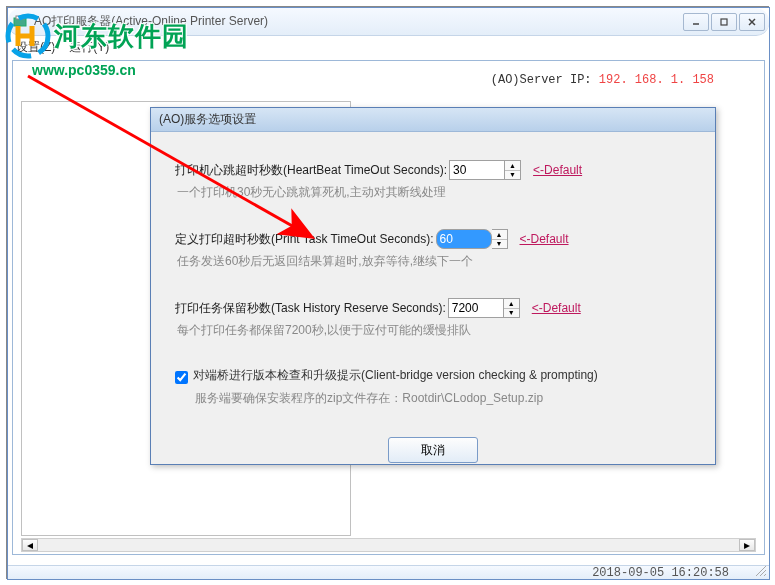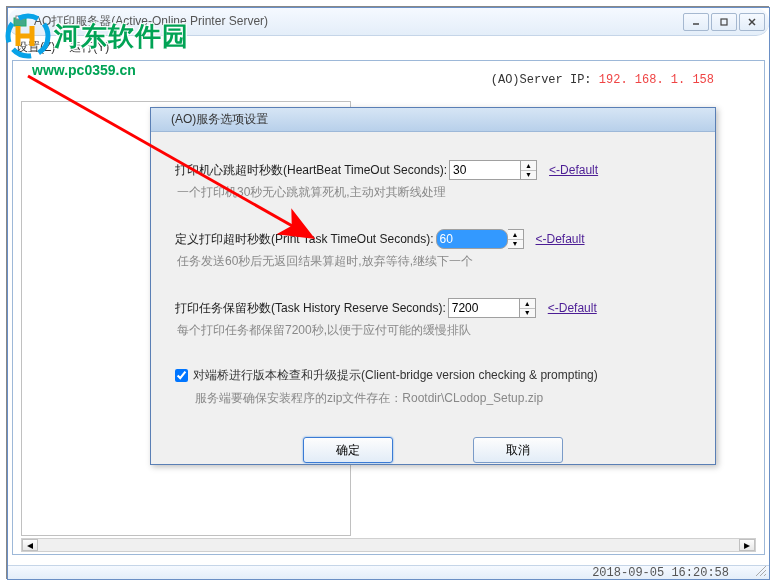--- a/index.html
+++ b/index.html
@@ -31,35 +31,35 @@
     .h-scrollbar { position: absolute; bottom: 2px; left: 8px; right: 8px; height: 14px; background: #f0f0f0; border: 1px solid #d0d0d0; }
     .h-scrollbar .arrow-btn { position: absolute; width: 16px; height: 12px; top: 0; background: linear-gradient(to bottom, #fdfdfd, #e8e8e8); border: 1px solid #c0c0c0; display: flex; align-items: center; justify-content: center; }
     .h-scrollbar .arrow-left { left: 0; }
     .h-scrollbar .arrow-right { right: 0; }
     
     .statusbar { position: absolute; bottom: 0; left: 0; right: 0; height: 14px; background: linear-gradient(to bottom, #f5f9ff, #e4eef9); border-top: 1px solid #c5d5e8; display: flex; align-items: center; justify-content: flex-end; padding: 0 40px 0 10px; color: #555; font-family: "Courier New", monospace; }
     .statusbar .grip { position: absolute; right: 2px; bottom: 2px; width: 14px; height: 14px; }
     
     
     .dialog { position: absolute; top: 107px; left: 150px; width: 566px; height: 358px; border: 1px solid #5a7fb5; background: #f0f0f0; box-shadow: 2px 2px 6px rgba(0,0,0,0.25); }
-    .dialog-titlebar { height: 24px; background: linear-gradient(to bottom, #d6e5f5, #b8d0ea); border-bottom: 1px solid #9db8d8; display: flex; align-items: center; padding: 0 20px; color: #333; }
+    .dialog-titlebar { height: 24px; background: linear-gradient(to bottom, #d6e5f5, #b8d0ea); border-bottom: 1px solid #9db8d8; display: flex; align-items: center; padding: 0 8px; color: #333; }
     .dialog-body { padding: 28px 24px 14px 24px; }
     
     .field-group { margin-bottom: 28px; }
     .field-row { display: flex; align-items: center; }
     .field-label { color: #222; margin-right: 2px; white-space: nowrap; }
-    .num-input { width: 72px; height: 20px; border: 1px solid #a0a0a0; padding: 0 3px; font-size: 12px; background: #fff; }
+    .num-input { width: 56px; height: 20px; border: 1px solid #a0a0a0; padding: 0 3px; font-size: 12px; background: #fff; }
     .num-input.selected { background: #3399ff; color: #fff; border-radius: 8px; }
     .spinner { width: 16px; height: 20px; border: 1px solid #a0a0a0; border-left: none; background: #f8f8f8; display: flex; flex-direction: column; }
     .spinner div { flex: 1; display: flex; align-items: center; justify-content: center; font-size: 7px; cursor: pointer; }
     .spinner div:first-child { border-bottom: 1px solid #c0c0c0; }
-    .default-link { margin-left: 12px; color: #4c1d95; text-decoration: underline; cursor: pointer; }
+    .default-link { margin-left: 12px; color: #be185d; text-decoration: underline; cursor: pointer; }
     .field-hint { color: #888; margin-top: 4px; margin-left: 2px; }
     
-    .checkbox-row { display: flex; align-items: center; margin-bottom: 6px; }
+    .checkbox-row { display: flex; align-items: flex-end; margin-bottom: 6px; }
     .checkbox-row input { margin-right: 5px; }
     .checkbox-label { color: #333; }
     .zip-hint { color: #888; margin-left: 20px; }
     
     .dialog-buttons { display: flex; justify-content: center; gap: 80px; margin-top: 30px; }
     .dlg-btn { width: 90px; height: 26px; border: 1px solid #7a9bc8; background: linear-gradient(to bottom, #fdfdfd, #e2ecf7); border-radius: 3px; cursor: pointer; font-size: 12px; }
     .dlg-btn.primary { border: 1px solid #3a7bd5; box-shadow: 0 0 2px #5a9be5; }
     
     
     .watermark { position: absolute; top: 12px; left: 4px; pointer-events: none; z-index: 50; }
@@ -180,21 +180,20 @@
 
     <div class="checkbox-row">
       <input type="checkbox" checked="" style="">
       <span class="checkbox-label">对端桥进行版本检查和升级提示(Client-bridge version checking &amp; prompting)</span>
     </div>
     <div class="zip-hint">
       <span>服务端要确保安装程序的zip文件存在：</span><span>Rootdir\CLodop_Setup.zip</span>
     </div>
 
     <div class="dialog-buttons">
-      <button class="dlg-btn primary">确定</button>
       <button class="dlg-btn">取消</button>
     </div>
   </div>
 </div>
 
 <svg class="red-arrow" viewBox="0 0 320 180">
   <defs>
     <marker id="ah" markerWidth="12" markerHeight="12" refX="10" refY="5" orient="auto">
       <path d="M0,0 L12,5 L0,10 L3,5 Z" fill="#ff0000"></path>
     </marker>

